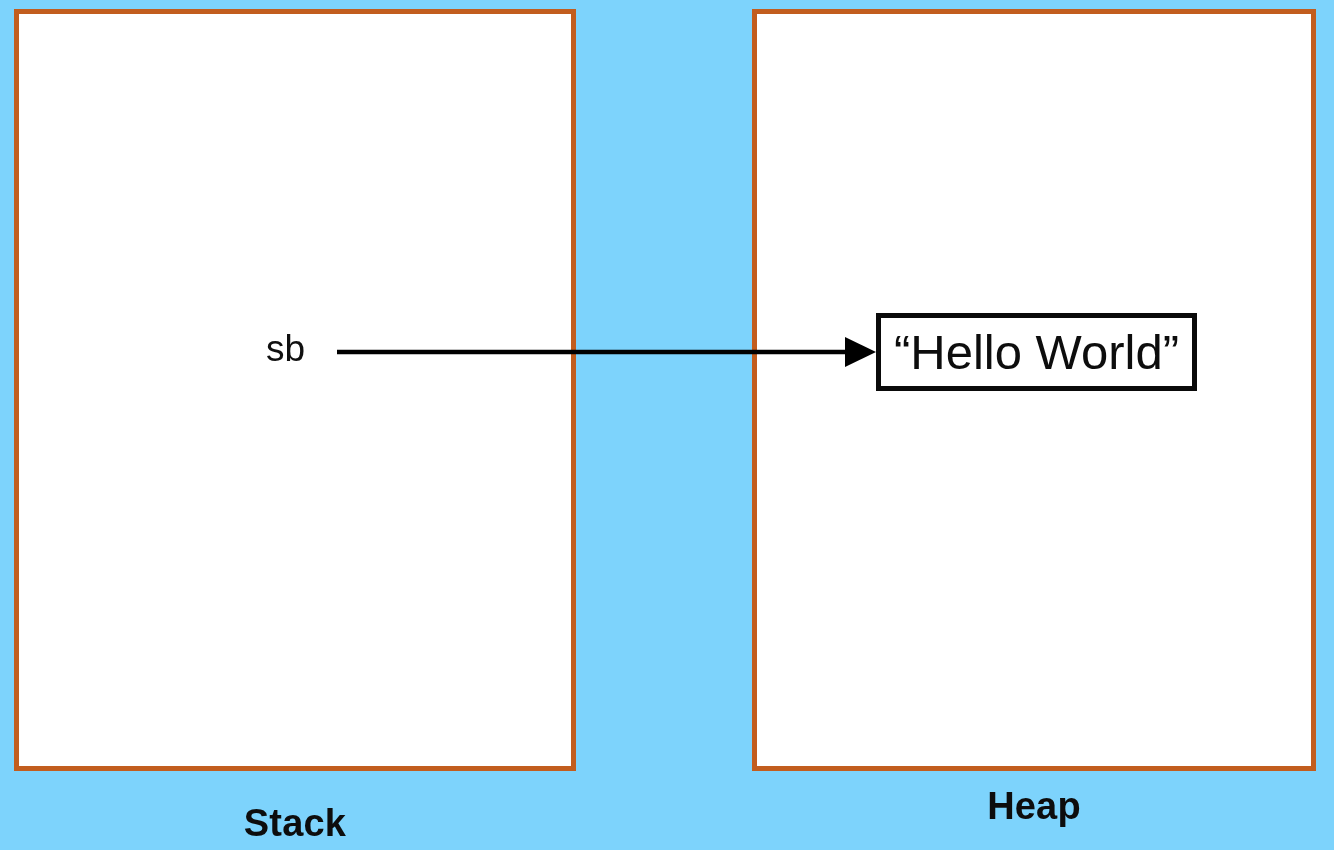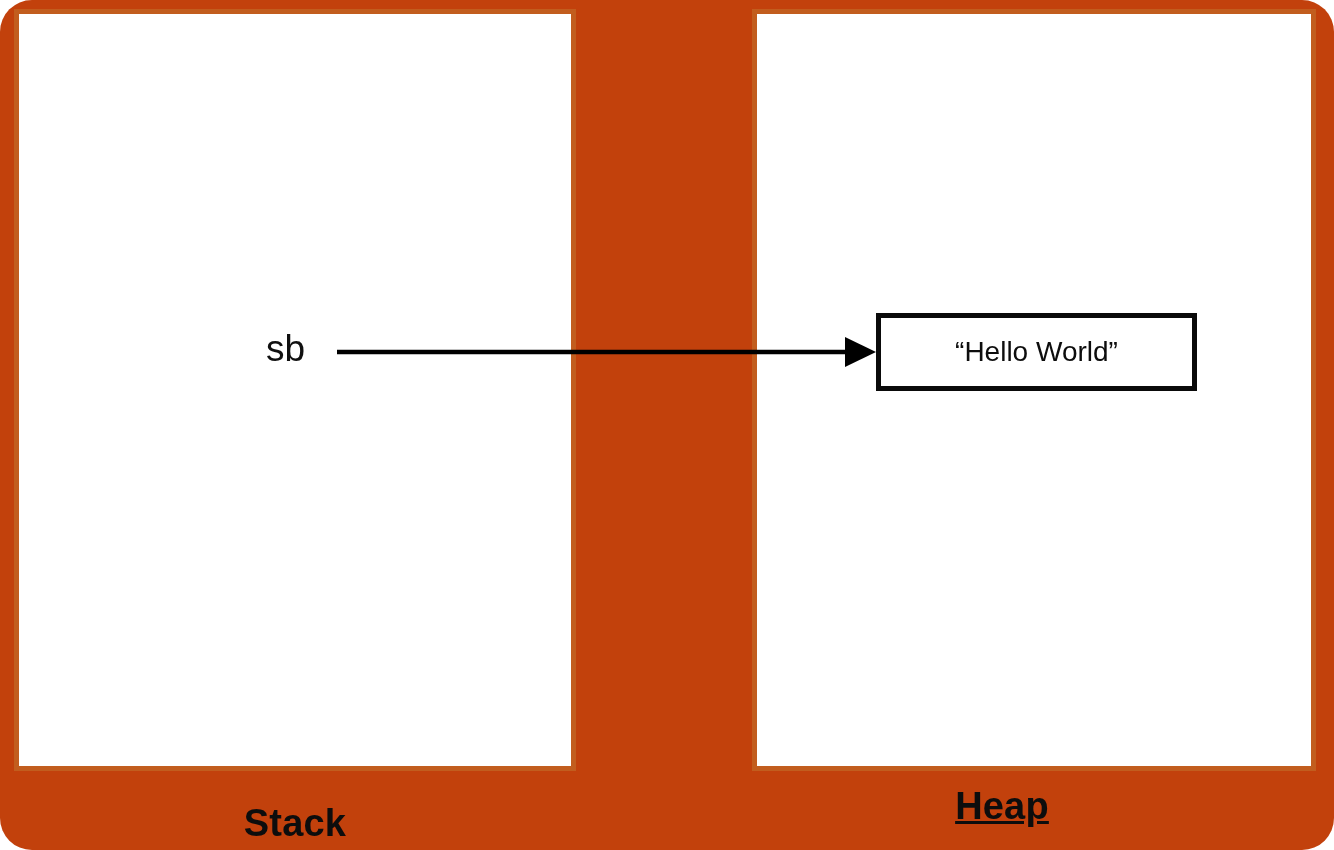--- a/index.html
+++ b/index.html
@@ -10,22 +10,21 @@
   body {
     width: 1334px;
     height: 850px;
     font-family: "Liberation Sans", sans-serif;
     overflow: hidden;
   }
   #canvas {
     position: relative;
     width: 1334px;
     height: 850px;
-    background: #c2410c;
-    border-radius: 32px;
+    background: #7dd3fc;
   }
 
   
   .region-box {
     position: absolute;
     box-sizing: border-box;
     background: #ffffff;
     border: 5px solid #c25d1e;
   }
   #stack-box {
@@ -51,24 +50,23 @@
     letter-spacing: 0.2px;
     line-height: 1;
     white-space: nowrap;
   }
   #stack-label {
     left: 14px;
     top: 804px;
     width: 562px;
   }
   #heap-label {
-    left: 720px;
+    left: 752px;
     top: 787px;
     width: 564px;
-    text-decoration: underline;
   }
 
   
   #var-label {
     position: absolute;
     left: 266px;
     top: 330px;
     font-size: 37px;
     font-weight: normal;
     color: #101010;
@@ -94,21 +92,21 @@
     width: 321px;
     height: 78px;
     box-sizing: border-box;
     border: 5px solid #0a0a0a;
     background: #ffffff;
     display: flex;
     align-items: center;
     justify-content: center;
   }
   #heap-object-text {
-    font-size: 28px;
+    font-size: 49px;
     font-weight: normal;
     color: #0d0d0d;
     line-height: 1;
     white-space: nowrap;
   }
 </style>
 </head>
 <body>
 
 <div id="canvas">

